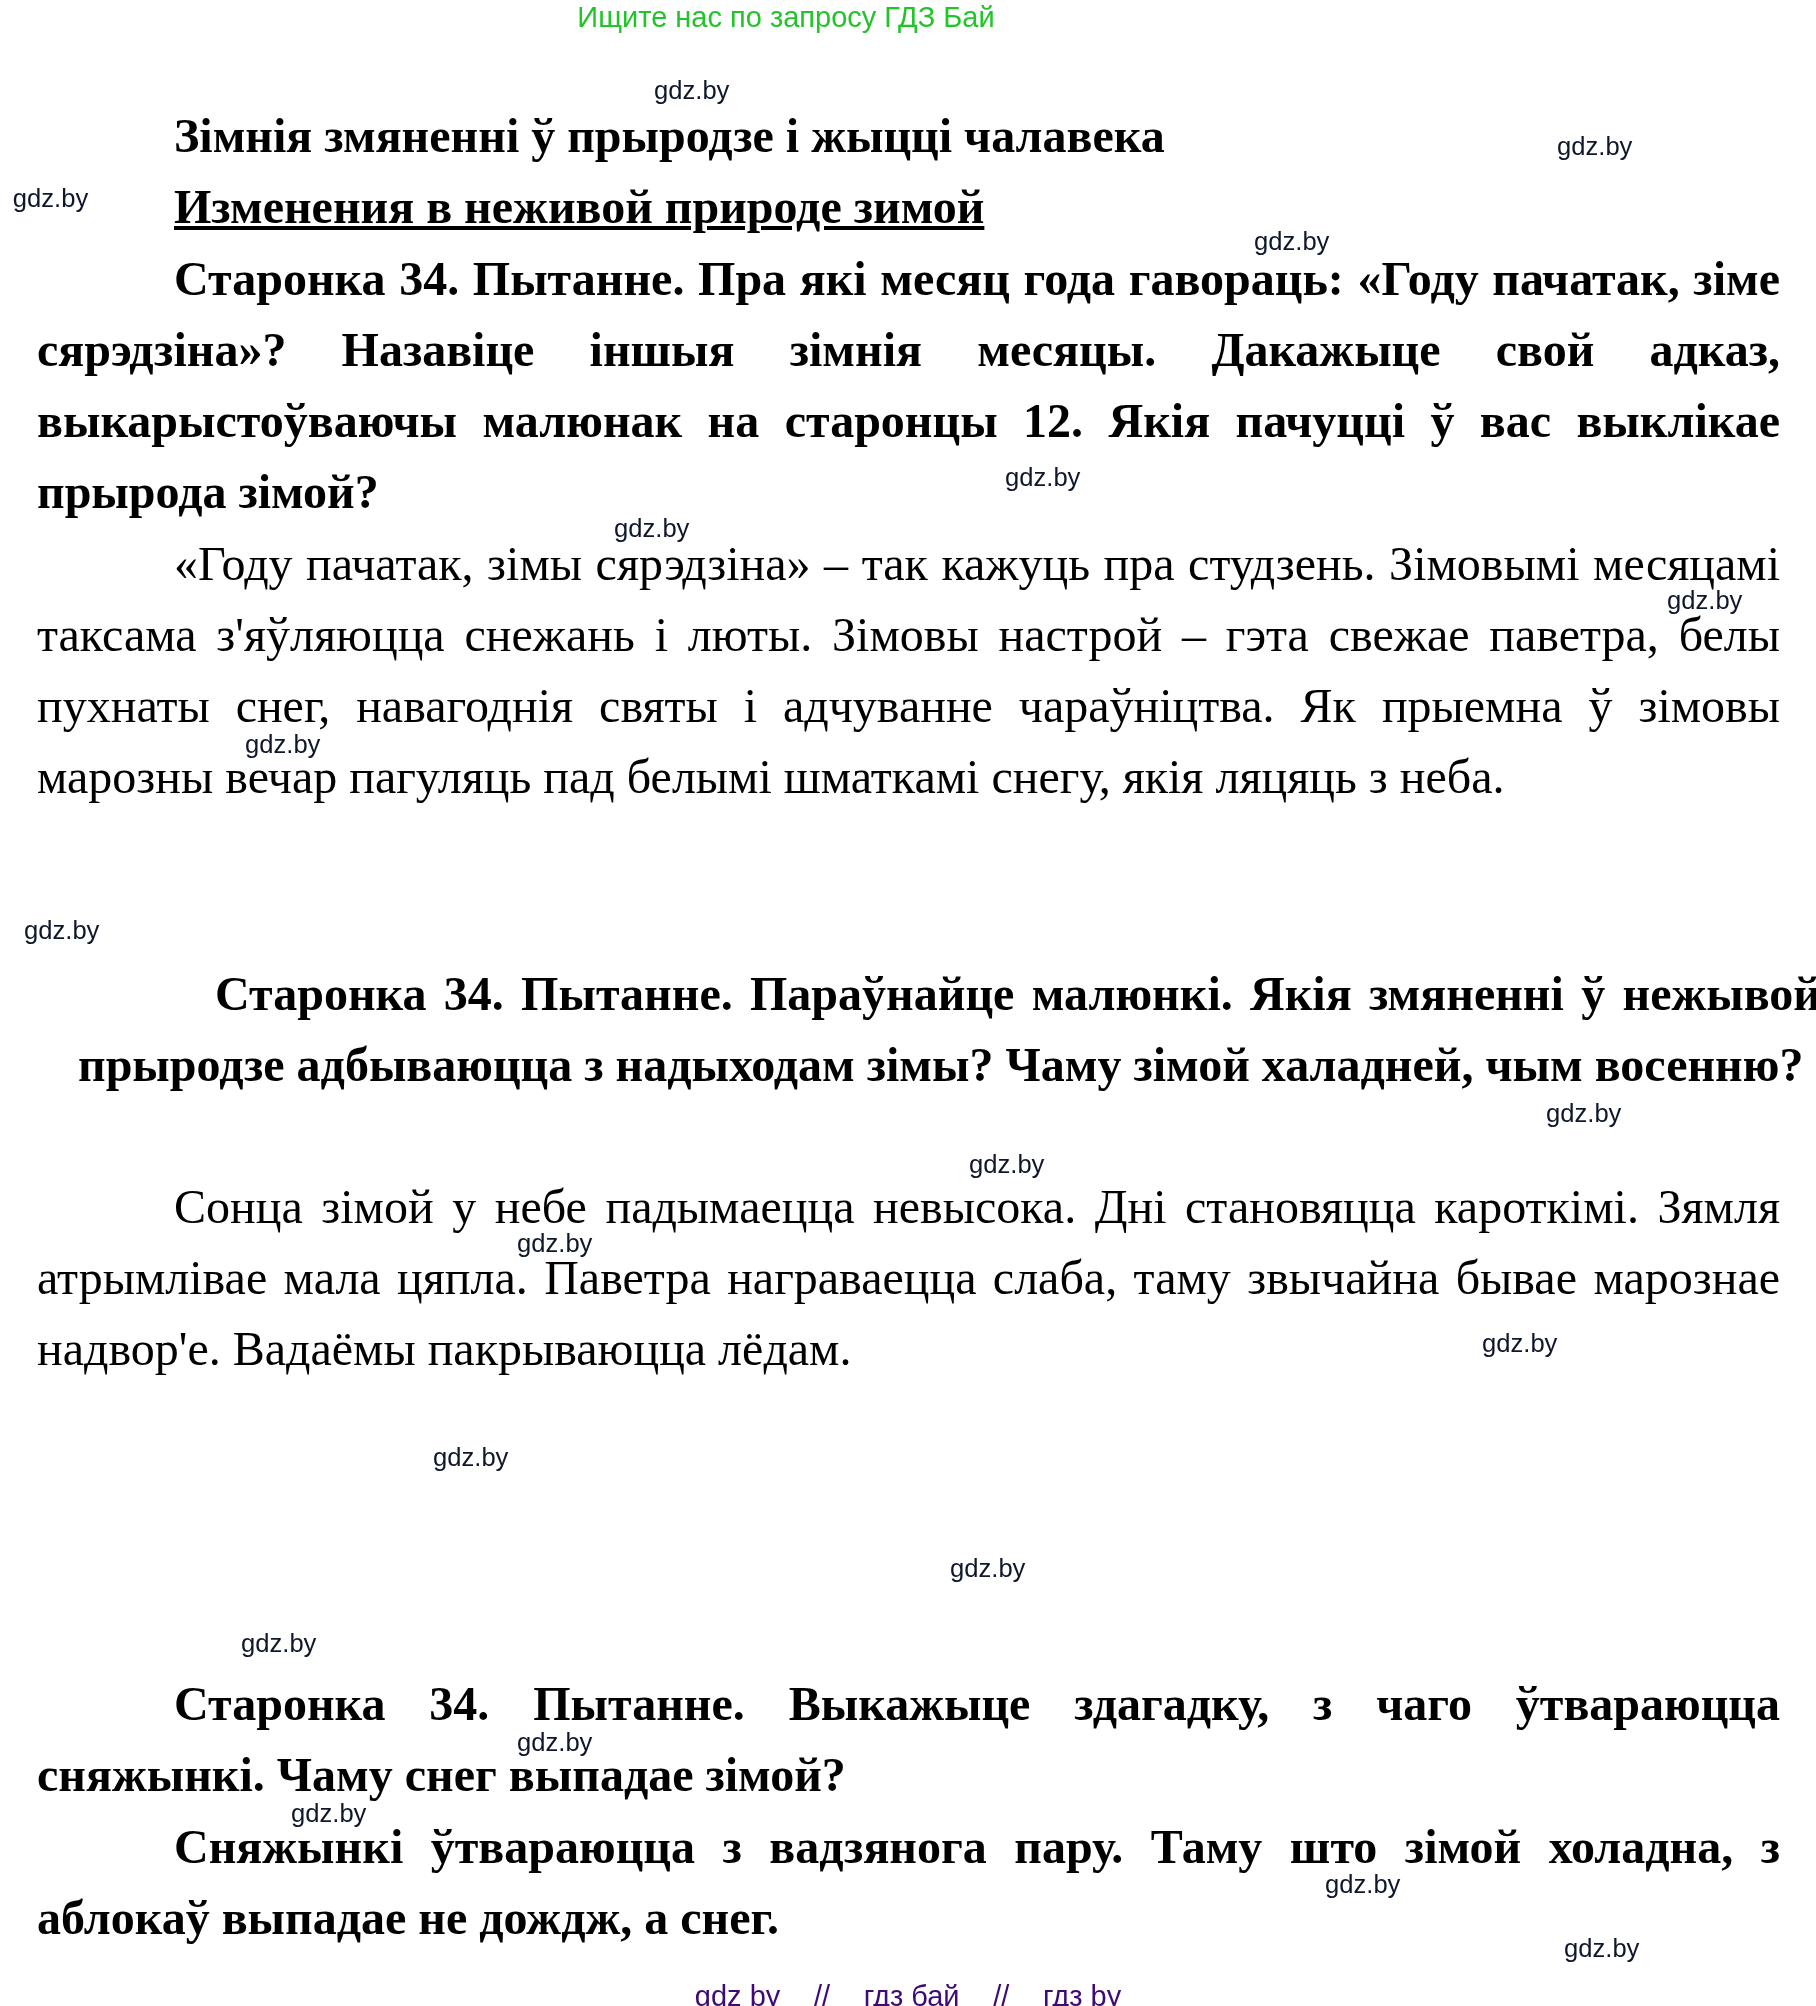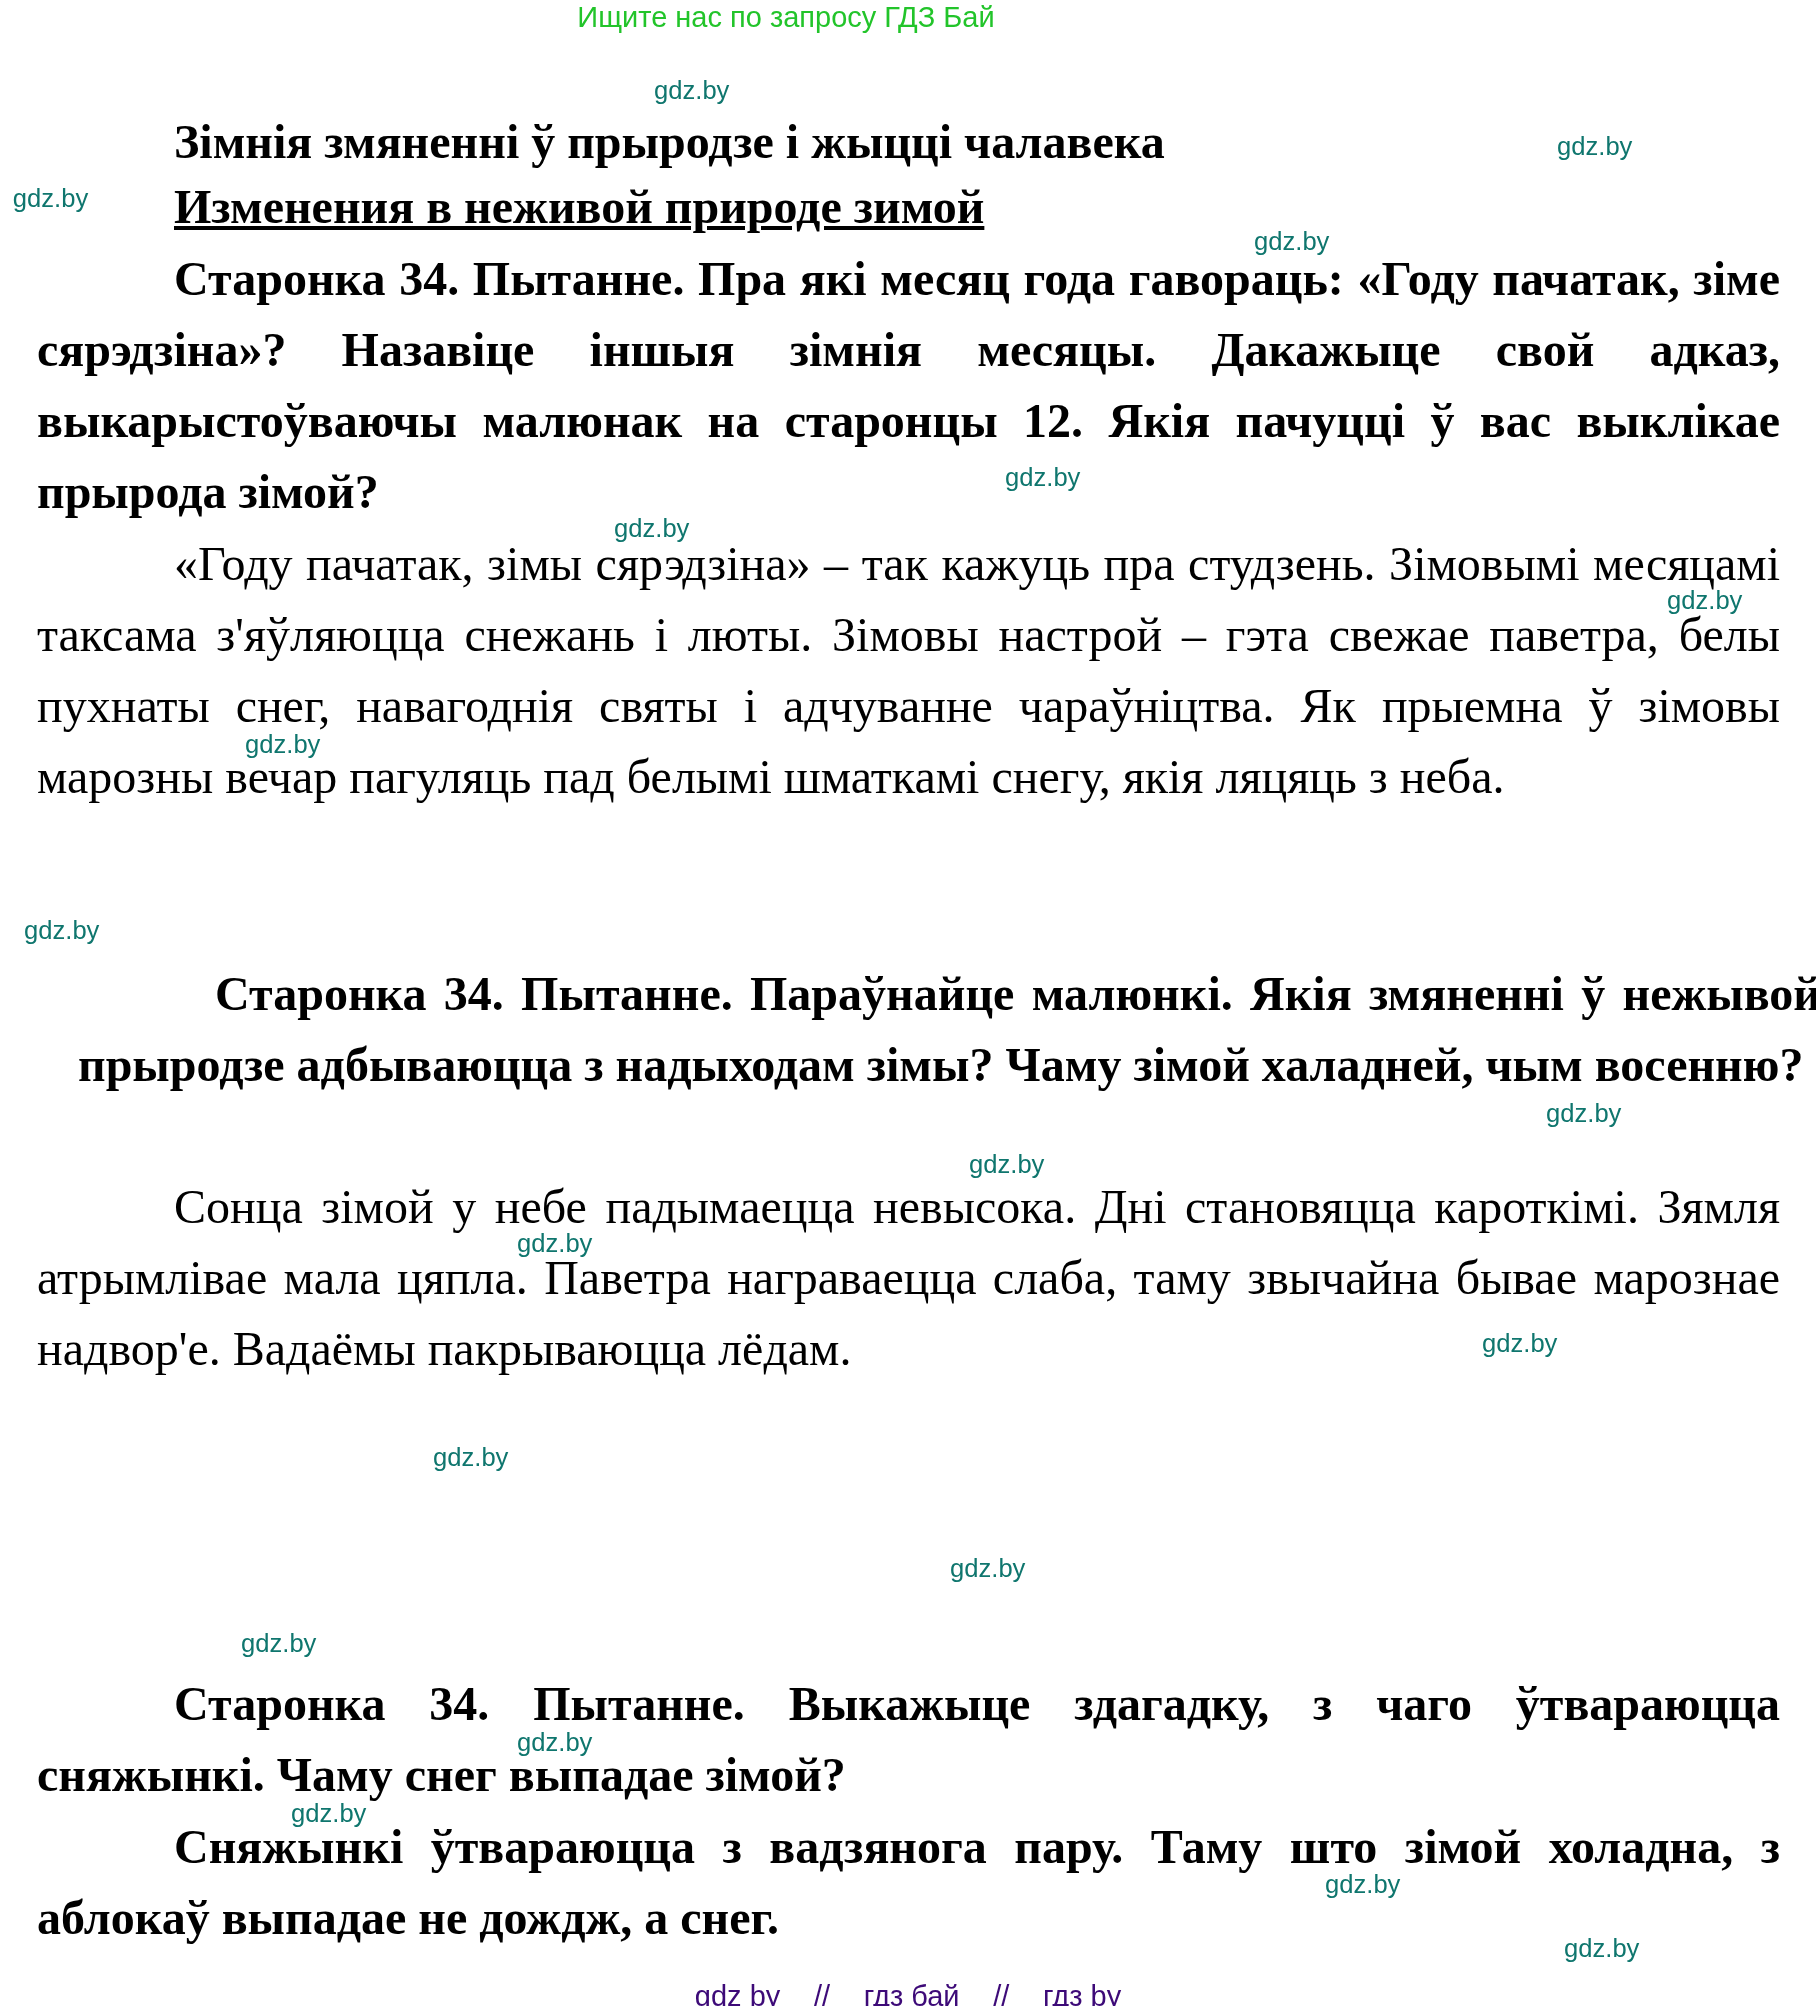--- a/index.html
+++ b/index.html
@@ -10,40 +10,40 @@
     font-size:29px; line-height:35px; color:#22c42a;
   }
   .footer {
     position:absolute; left:0; top:1983px; width:1816px; height:37px;
     text-align:center; font-family:"Liberation Sans", sans-serif;
     font-size:29px; line-height:27.4px; color:#3d0a78;
   }
   .footer span { margin:0 12.8px; }
   .wm {
     position:absolute; font-family:"Liberation Sans", sans-serif;
-    font-size:25.6px; color:#0f766e; line-height:27.4px; white-space:nowrap;
+    font-size:25.6px; color:#0f172a; line-height:27.4px; white-space:nowrap;
   }
   .title {
     position:absolute; left:174px; font-family:"Liberation Serif", serif;
     font-weight:bold; font-size:48px; line-height:55px; color:#000; white-space:nowrap;
   }
   .block {
     position:absolute; left:37px; width:1743px;
     font-family:"Liberation Serif", serif; font-size:48px; line-height:71px;
     color:#000; text-align:justify; text-align-last:left;
   }
   .block.q { font-weight:bold; }
   .block p { margin:0; text-indent:137px; }
 </style>
 </head>
 <body>
 
 <div class="banner">Ищите нас по запросу ГДЗ Бай</div>
 
-<div class="title" style="top:108px;margin-top:6px;">Зімнія змяненні ў прыродзе і жыцці чалавека</div>
+<div class="title" style="top:108px;">Зімнія змяненні ў прыродзе і жыцці чалавека</div>
 <div class="title" style="top:179px;text-decoration:underline;">Изменения в неживой природе зимой</div>
 
 <div class="block q" style="top:243px;">
   <p>Старонка 34. Пытанне. Пра які месяц года гавораць: «Году пачатак, зіме сярэдзіна»? Назавіце іншыя зімнія месяцы. Дакажыце свой адказ, выкарыстоўваючы малюнак на старонцы 12. Якія пачуцці ў вас выклікае прырода зімой?</p>
 </div>
 <div class="block" style="top:528px;">
   <p>«Году пачатак, зімы сярэдзіна» – так кажуць пра студзень. Зімовымі месяцамі таксама з'яўляюцца снежань і люты. Зімовы настрой – гэта свежае паветра, белы пухнаты снег, навагоднія святы і адчуванне чараўніцтва. Як прыемна ў зімовы марозны вечар пагуляць пад белымі шматкамі снегу, якія ляцяць з неба.</p>
 </div>
 
 <div class="block q" style="top:958px;margin-left:41px;">

